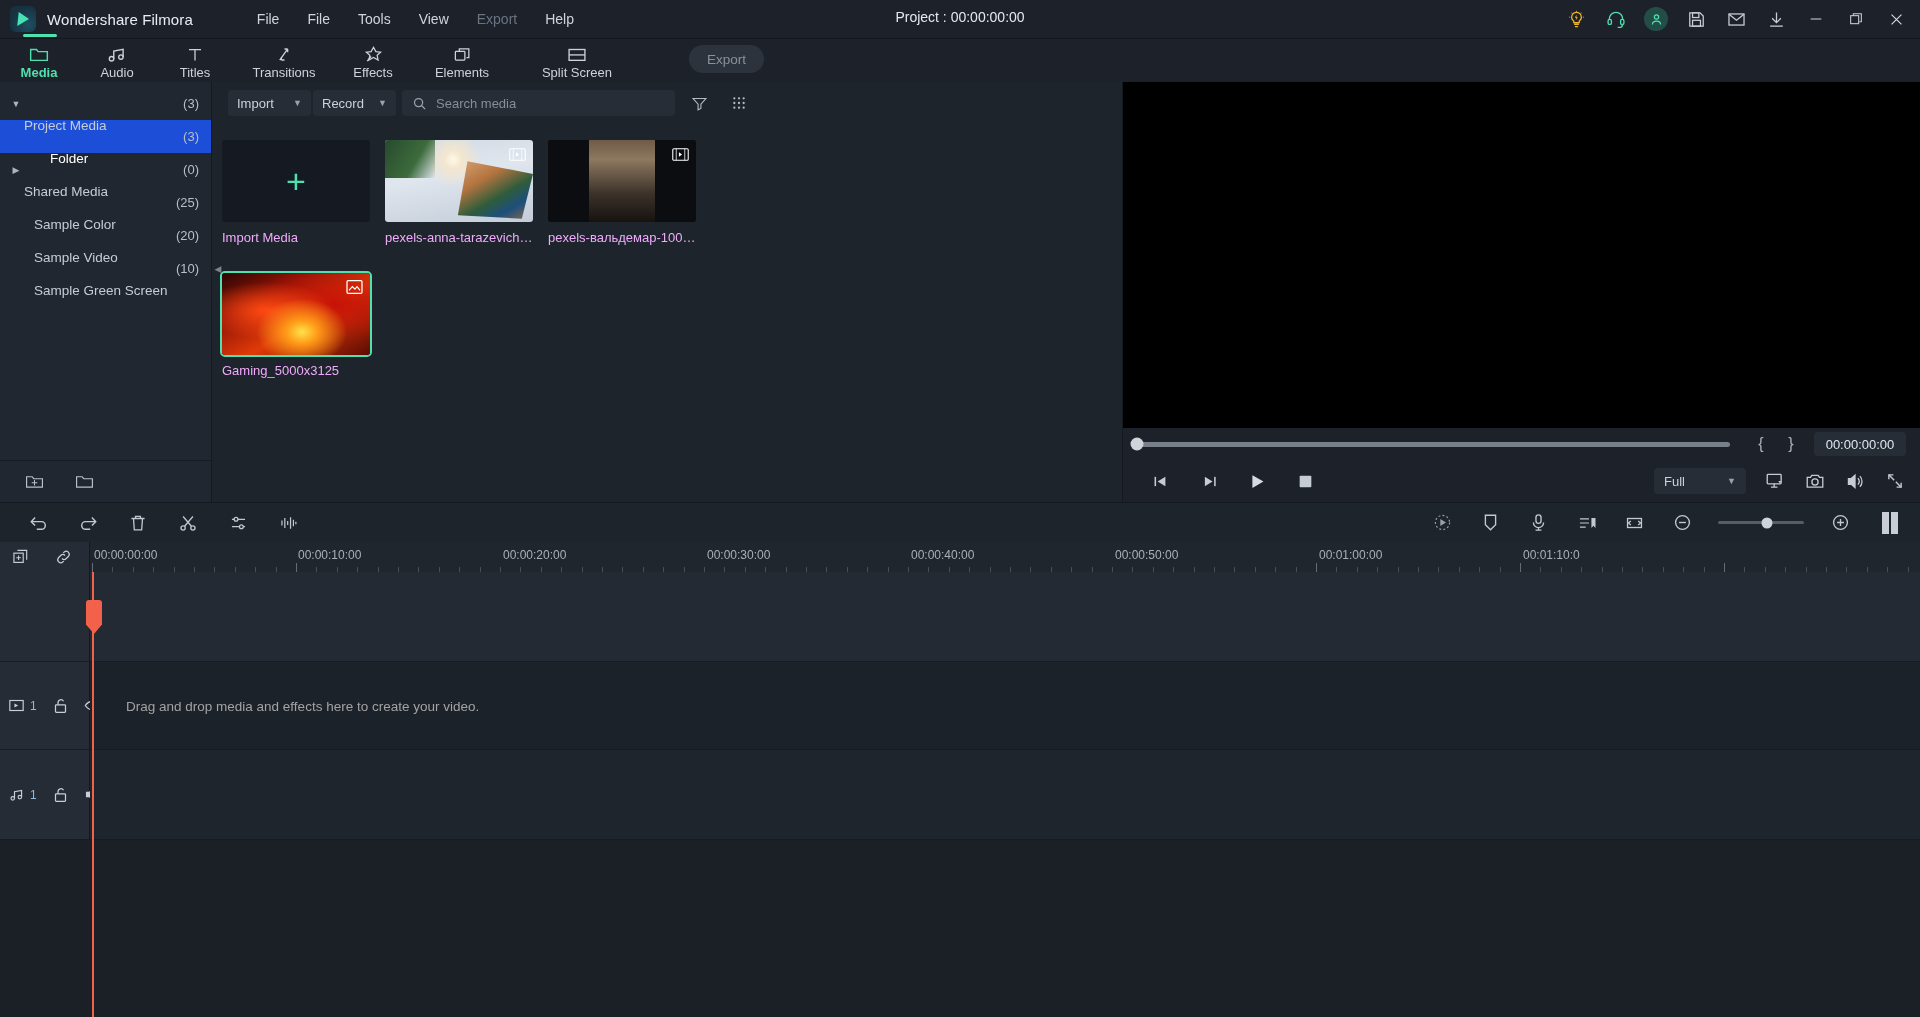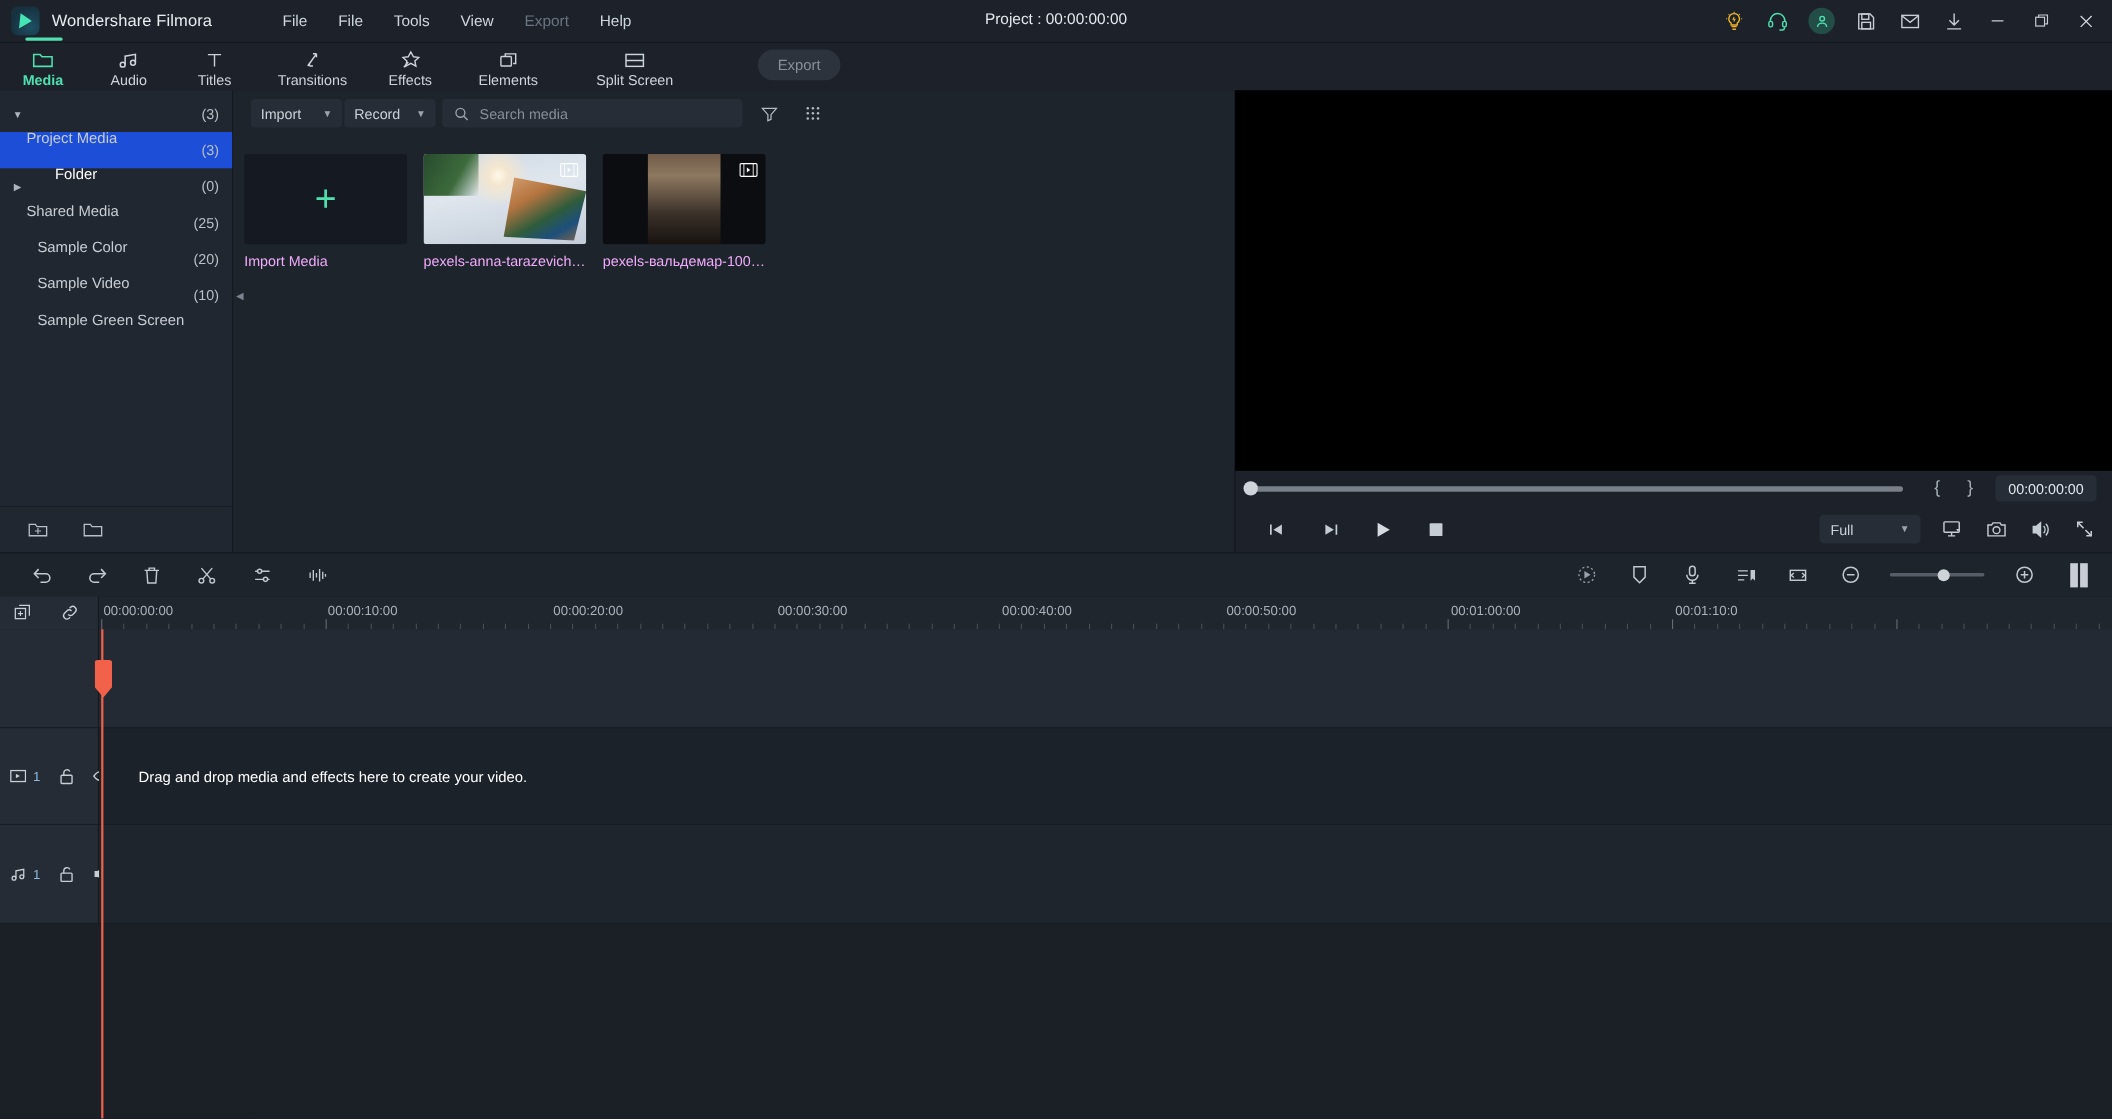--- a/index.html
+++ b/index.html
@@ -172,21 +172,21 @@
   .track.spacer { height: 88px; }
   .track.spacer .thead { background: #262c35; }
   .track.spacer .tbody { background: #1c2229; }
   .track.audio-1 { height: 90px; }
   .track.audio-1 .tbody { background: #1f252d; }
   .tnum { font-size: 12px; color: #8fb8e0; }
   .thead-ico { width: 17px; height: 17px; display: flex; align-items: center;
      justify-content: center; color: #c8ced6; cursor: default; }
   .thead-grp { display: flex; align-items: center; gap: 5px; }
   .drop-hint { position: absolute; left: 36px; top: 50%; transform: translateY(-50%);
-     font-size: 13.5px; color: #ffffff; text-align: right; }
+     font-size: 13.5px; color: #a3a3a3; text-align: right; }
   .playhead { position: absolute; top: 0; bottom: 0; width: 2px; background: #f2624a; z-index: 6; }
   .playhead-handle { position: absolute; top: 28px; left: -6px; width: 16px; height: 34px;
      background: #f2624a; border-radius: 3px; clip-path: polygon(0 0,100% 0,100% 72%,50% 100%,0 72%); }
   svg { display: block; }
 </style>
 </head>
 <body>
 
 <div class="app">
 
@@ -454,20 +454,32 @@
                 <rect x="1" y="1.5" width="20" height="15" rx="1.5"></rect>
                 <path d="M5.5 1.5v15M16.5 1.5v15" stroke-width="1"></path>
                 <path d="M9 6l4 3-4 3z" fill="#fff" stroke="none"></path>
               </svg>
             </span>
           </div>
           <div class="cell-label">pexels-вальдемар-10026...</div>
         </div>
 
         <div style="flex-basis:100%;height:0"></div>
+        <div class="cell selected">
+          <div class="thumb">
+            <span class="art-gaming"></span>
+            <span class="badge">
+              <svg width="17" height="16" viewBox="0 0 20 18" fill="none" stroke="#fff" stroke-width="1.5">
+                <rect x="1.2" y="1.5" width="17.6" height="15" rx="1.3"></rect>
+                <path d="M3.5 13l4-4.5 3 3 2.5-3 3.5 4.5" stroke-width="1.3"></path>
+              </svg>
+            </span>
+          </div>
+          <div class="cell-label">Gaming_5000x3125</div>
+        </div>
       </div>
     </div>
 
     <div class="player">
       <div class="player-canvas"></div>
 
       <div class="player-seek">
         <div class="seek-track">
           <span class="seek-knob"></span>
         </div>

